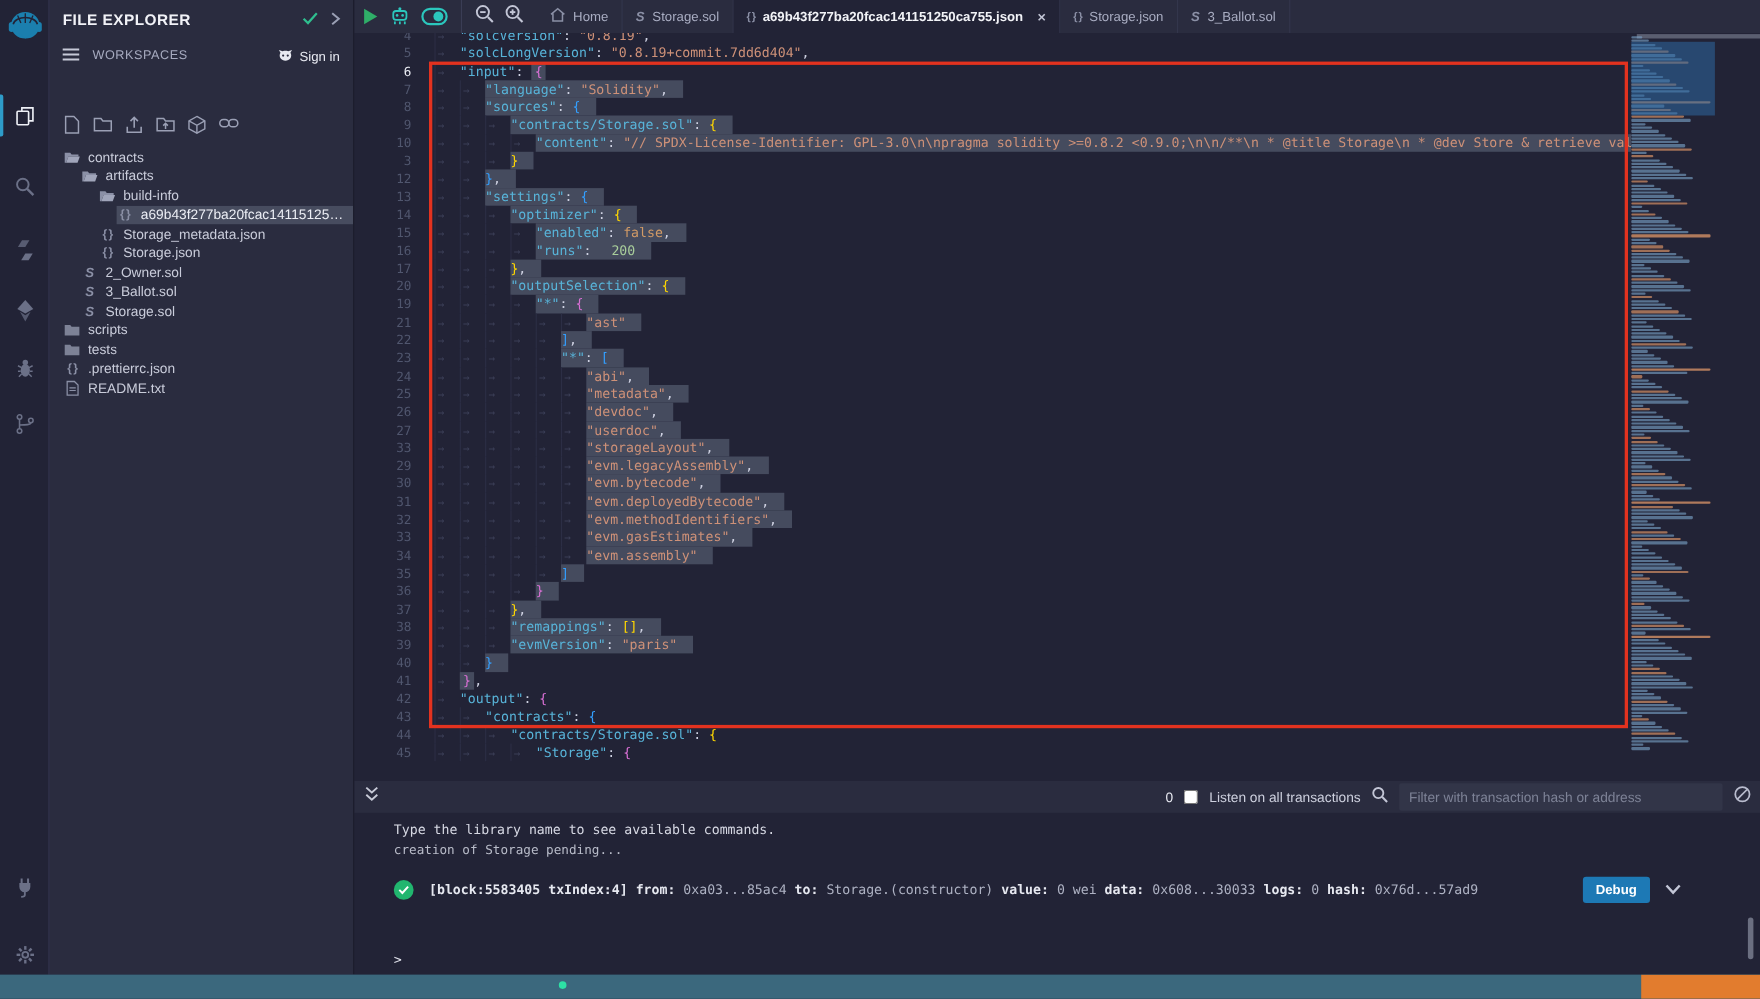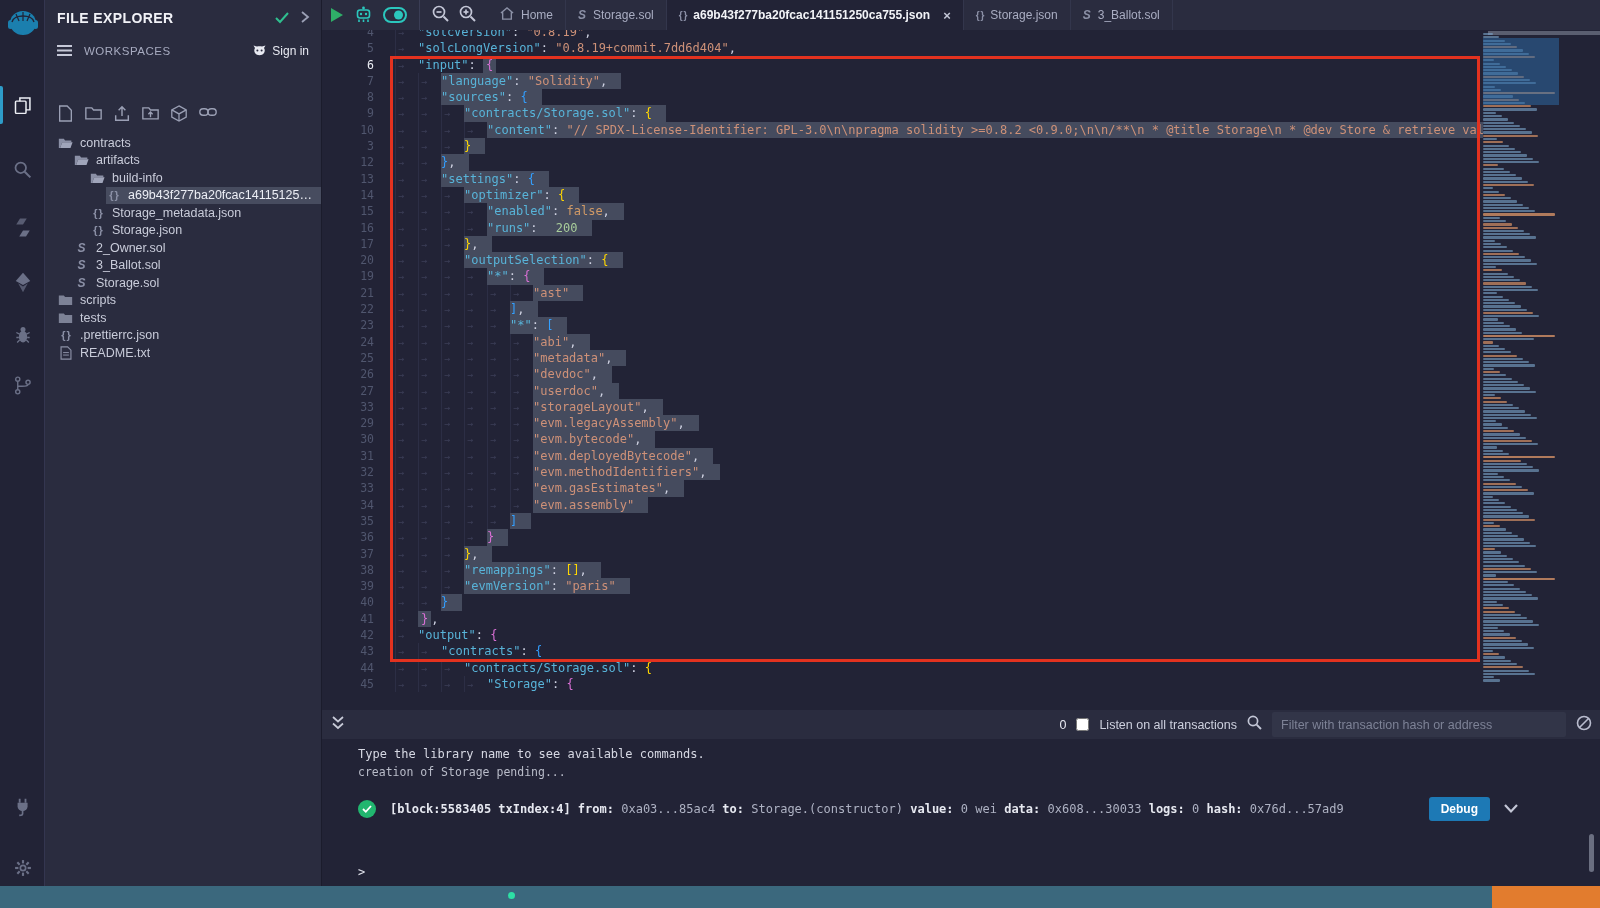--- a/index.html
+++ b/index.html
@@ -77,21 +77,21 @@
   .tt-count { font-size:12.5px; color:#e8eaf2; }
   .tt-check { width:13px; height:13px; accent-color:#2a2c3f; cursor:pointer;}
   .tt-listen { font-size:12.5px; color:#cdd0de; }
   .tt-search { color:#c3c6d6; cursor:pointer;}
   .tt-input { width:294px; height:25px; background:#323548; border:none; border-radius:2px; color:#d8dae6; font-size:12.5px; padding:0 9px; font-family:"Liberation Sans",sans-serif;}
   .tt-input::placeholder { color:#7d8296; }
   .tt-ban { color:#b9bcce; cursor:pointer;}
   #terminal { position:absolute; left:322px; top:739px; width:1278px; height:147px; background:#222336; font-family:"DejaVu Sans Mono", monospace; font-size:12px; z-index:2;}
   .tlog1 { position:absolute; left:36px; top:8px; color:#d6d8e3;}
   .tlog2 { position:absolute; left:36px; top:26px; color:#b9bcc9; font-size:11.5px;}
-  #txrow { position:absolute; left:36px; top:58px; right:82px; display:flex; align-items:center;}
+  #txrow { position:absolute; left:36px; top:58px; right:72px; display:flex; align-items:center;}
   .tx-check { width:18px; height:18px; border-radius:50%; background:#21b66f; color:#fff; display:inline-flex; align-items:center; justify-content:center; margin-right:14px; flex:0 0 18px;}
   .tx-text { color:#aeb2c3; white-space:nowrap; overflow:hidden;}
   .tx-text b { color:#e6e8f0; }
   .tx-actions { margin-left:auto; display:flex; align-items:center; gap:14px;}
   .debug-btn { background:#1d79b5; color:#fff; font-weight:bold; font-size:12px; border:none; border-radius:3px; padding:5px 12px; cursor:pointer; font-family:"Liberation Sans",sans-serif;}
   .tx-chev { color:#c3c6d6; cursor:pointer;}
   #prompt { position:absolute; left:36px; top:126px; color:#e4e6ef;}
   #term-scrollbar { position:absolute; right:6px; top:95px; width:5px; height:38px; border-radius:3px; background:#787c8e; opacity:.85; cursor:pointer;}
 
   

